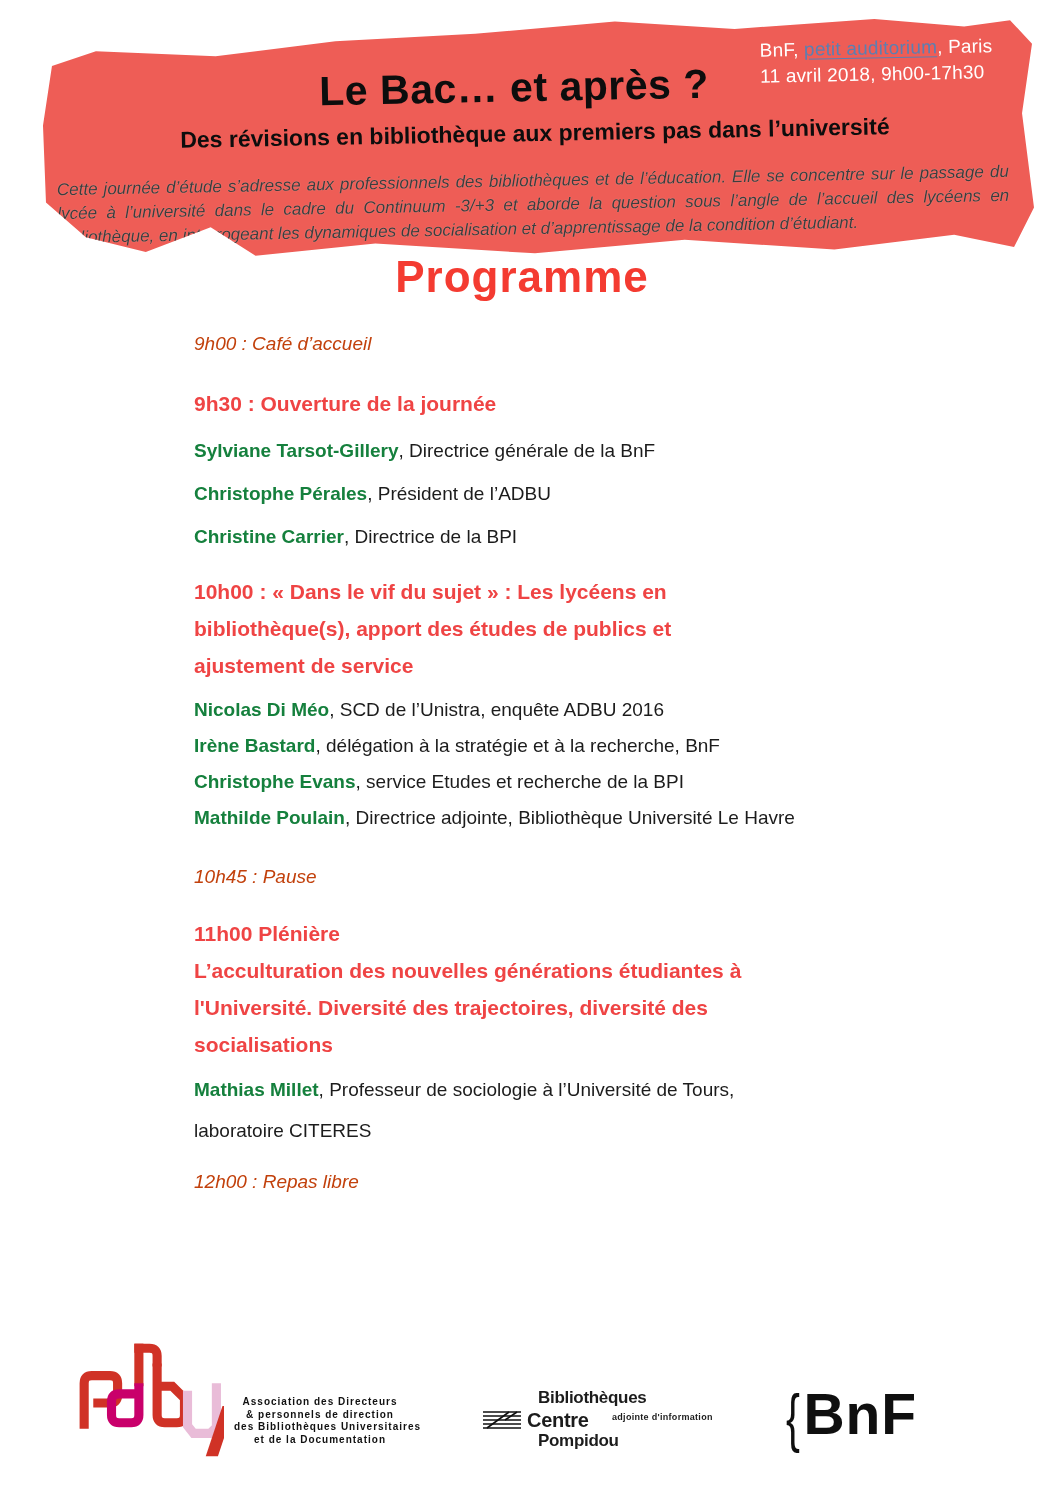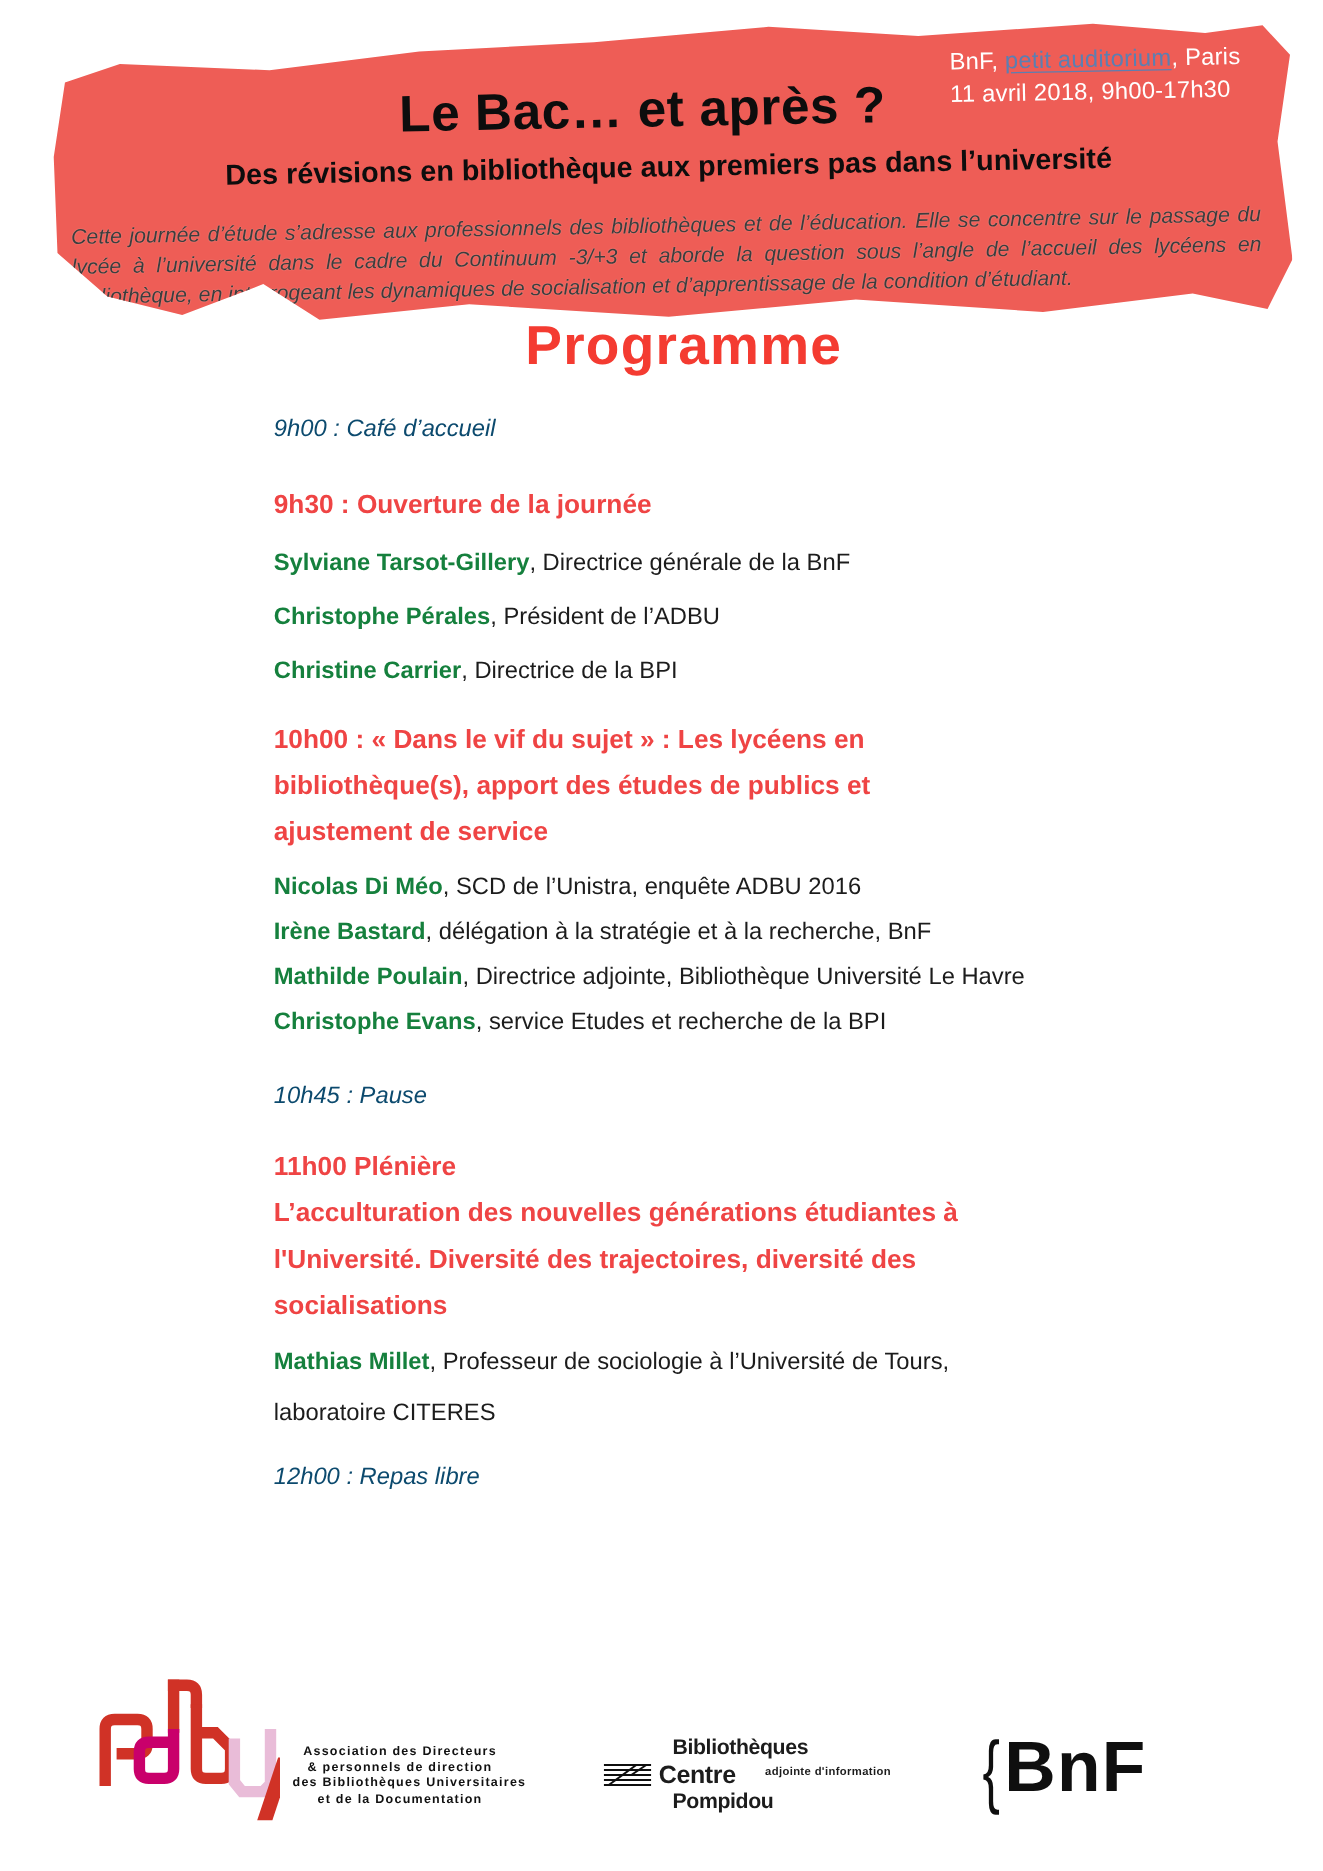--- a/index.html
+++ b/index.html
@@ -39,26 +39,26 @@
     font-size:23px; font-weight:bold; color:#0d0d0d;
   }
   .banner-desc {
     margin:22px 26px 0 20px;
     font-style:italic; font-size:17px; line-height:24px; color:#3d3d3d;
     text-align:justify;
     text-shadow:0 0 1px rgba(255,255,255,.45);
   }
 
   
-  .content { position:absolute; left:219px; top:250px; width:656px; }
+  .content { position:absolute; left:194px; top:250px; width:656px; }
   .programme-heading {
     text-align:center; font-size:44px; line-height:53px; font-weight:bold;
     color:#f43b31; letter-spacing:1px;
   }
-  .note { font-style:italic; font-size:19px; line-height:24px; color:#0c4a6e; }
+  .note { font-style:italic; font-size:19px; line-height:24px; color:#c2410c; }
   .note-1 { margin-top:29px; }
   .note-2 { margin-top:29px; }
   .note-3 { margin-top:24px; }
 
   .session-title {
     font-weight:bold; font-size:21px; line-height:37px; color:#ef4444;
   }
   .s1-title { margin-top:35px; line-height:26px; }
   .s2-title { margin-top:15px; width:572px; }
   .s3 { margin-top:26px; }
@@ -121,22 +121,22 @@
       <div class="speaker"><b>Christophe Pérales</b><span>, Président de l’ADBU</span></div>
       <div class="speaker"><b>Christine Carrier</b><span>, Directrice de la BPI</span></div>
     </div>
   </div>
 
   <div class="session s2">
     <div class="session-title s2-title">10h00 : « Dans le vif du sujet » : Les lycéens en bibliothèque(s), apport des études de publics et ajustement de service</div>
     <div class="speakers">
       <div class="speaker"><b>Nicolas Di Méo</b><span>, SCD de l’Unistra, enquête ADBU 2016</span></div>
       <div class="speaker"><b>Irène Bastard</b><span>, délégation à la stratégie et à la recherche, BnF</span></div>
+      <div class="speaker"><b>Christophe Evans</b><span>, service Etudes et recherche de la BPI</span></div>
       <div class="speaker"><b>Mathilde Poulain</b><span>, Directrice adjointe, Bibliothèque Université Le Havre</span></div>
-      <div class="speaker"><b>Christophe Evans</b><span>, service Etudes et recherche de la BPI</span></div>
     </div>
   </div>
 
   <div class="note note-2">10h45 : Pause</div>
 
   <div class="session s3">
     <div class="session-title">11h00 Plénière</div>
     <div class="session-title s3-title">L’acculturation des nouvelles générations étudiantes à l'Université. Diversité des trajectoires, diversité des socialisations</div>
     <div class="speakers">
       <div class="speaker"><b>Mathias Millet</b><span>, Professeur de sociologie à l’Université de Tours,</span></div>

